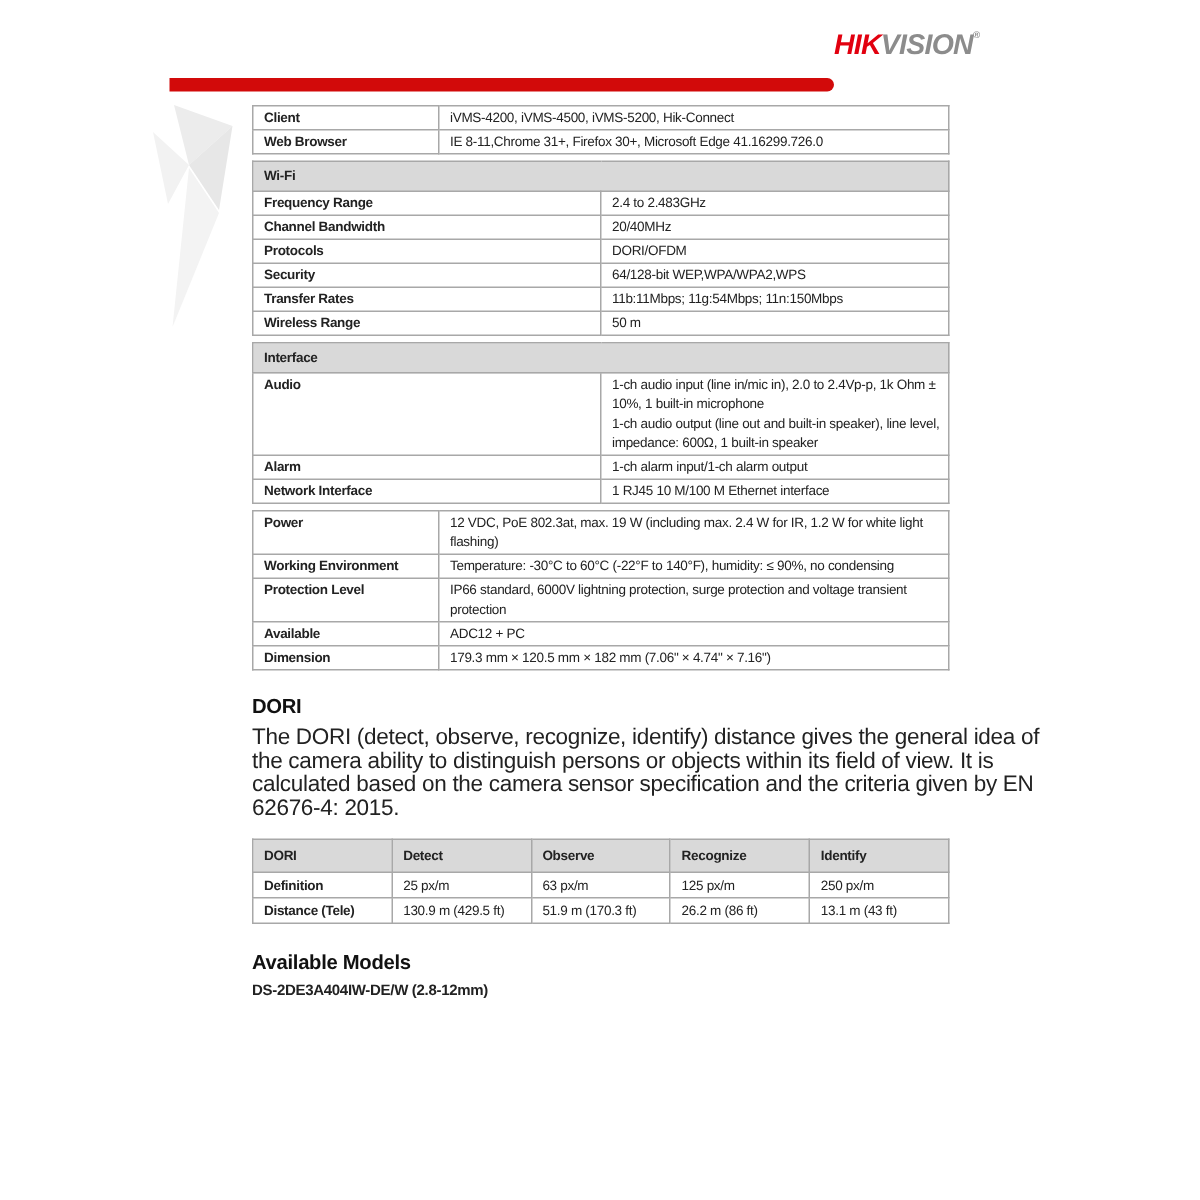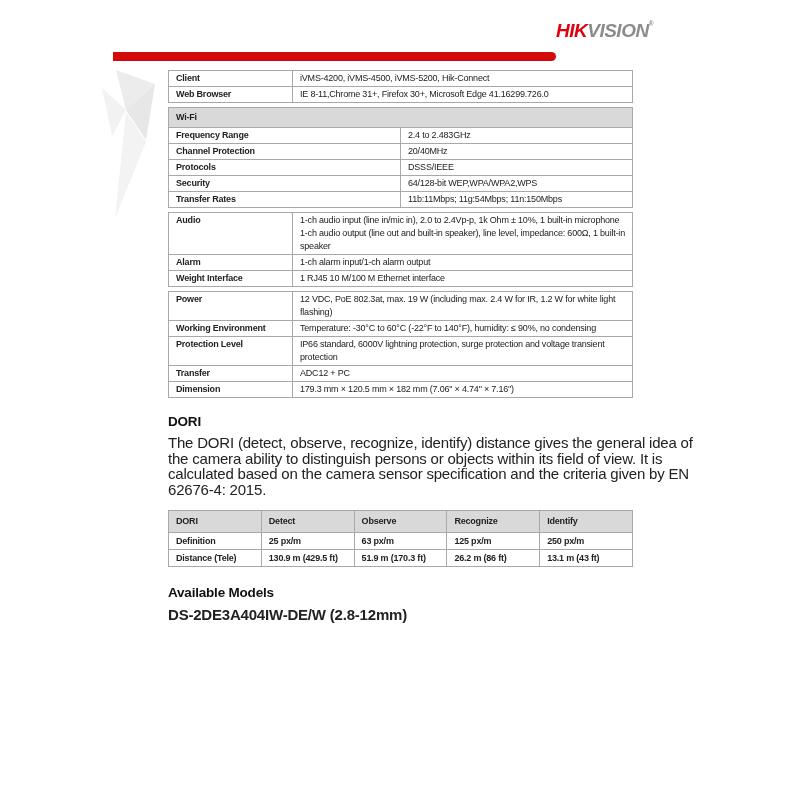--- a/index.html
+++ b/index.html
@@ -42,25 +42,25 @@
   .dori-desc {
     margin-top: 6px; font-size: 15px; letter-spacing: -0.2px;
     line-height: 15.5px; color: #222;
   }
   .dori-table { margin-top: 13px; }
   .dori-table th, .dori-table td {
     border: 1px solid #a8a8a8; font-size: 9px; letter-spacing: -0.2px;
     line-height: 13px; color: #222; text-align: left; vertical-align: top;
   }
   .dori-table th { background: #d9d9d9; font-weight: 700; padding: 4px 4px 4px 7px; }
-  .dori-table td { font-weight: 700; padding: 1.5px 4px 1.5px 7px; }
+  .dori-table td { font-weight: 400; padding: 1.5px 4px 1.5px 7px; }
   .dori-table td.first { font-weight: 700; }
 
   .models-heading { margin-top: 18px; }
-  .model-line { margin-top: 6px; font-size: 15px; font-weight: 700;
+  .model-line { margin-top: 6px; font-size: 10px; font-weight: 700;
                 letter-spacing: -0.2px; color: #222; }
 </style>
 </head>
 <body>
 
 <svg class="watermark" width="75" height="210" viewBox="0 0 75 210">
   <polygon points="18,10 57,24 28,50" fill="#ececec"></polygon>
   <polygon points="4,28 28,50 14,76" fill="#f2f2f2"></polygon>
   <polygon points="28,50 57,24 48,80" fill="#e7e7e7"></polygon>
   <polygon points="28,52 48,82 17,158" fill="#f3f3f3"></polygon>
@@ -88,72 +88,79 @@
   <table class="spec">
     <tbody>
         <tr>
       <td class="hdr" colspan="2">Wi-Fi</td>
     </tr>
     <tr>
       <td class="lbl">Frequency Range</td>
       <td class="val">2.4 to 2.483GHz</td>
     </tr>
     <tr>
-      <td class="lbl">Channel Protection</td>
+      <td class="lbl">Channel Bandwidth</td>
       <td class="val">20/40MHz</td>
     </tr>
     <tr>
       <td class="lbl">Protocols</td>
-      <td class="val">DSSS/IEEE</td>
+      <td class="val">DORI/OFDM</td>
     </tr>
     <tr>
       <td class="lbl">Security</td>
       <td class="val">64/128-bit WEP,WPA/WPA2,WPS</td>
     </tr>
     <tr>
       <td class="lbl">Transfer Rates</td>
       <td class="val">11b:11Mbps; 11g:54Mbps; 11n:150Mbps</td>
     </tr>
-  </tbody>
-    </table>
-
-  <table class="spec">
-    <tbody>
+    <tr>
+      <td class="lbl">Wireless Range</td>
+      <td class="val">50 m</td>
+    </tr>
+  </tbody>
+    </table>
+
+  <table class="spec">
+    <tbody>
+        <tr>
+      <td class="hdr" colspan="2">Interface</td>
+    </tr>
     <tr>
       <td class="lbl">Audio</td>
       <td class="val">1-ch audio input (line in/mic in), 2.0 to 2.4Vp-p, 1k Ohm ± 10%, 1 built-in microphone
 1-ch audio output (line out and built-in speaker), line level, impedance: 600Ω, 1 built-in speaker</td>
     </tr>
     <tr>
       <td class="lbl">Alarm</td>
       <td class="val">1-ch alarm input/1-ch alarm output</td>
     </tr>
     <tr>
-      <td class="lbl">Weight Interface</td>
+      <td class="lbl">Network Interface</td>
       <td class="val">1 RJ45 10 M/100 M Ethernet interface</td>
     </tr>
   </tbody>
     </table>
 
   <table class="spec">
     <tbody>
     <tr>
       <td class="lbl">Power</td>
       <td class="val">12 VDC, PoE 802.3at, max. 19 W (including max. 2.4 W for IR, 1.2 W for white light flashing)</td>
     </tr>
     <tr>
       <td class="lbl">Working Environment</td>
       <td class="val">Temperature: -30°C to 60°C (-22°F to 140°F), humidity: ≤ 90%, no condensing</td>
     </tr>
     <tr>
       <td class="lbl">Protection Level</td>
       <td class="val">IP66 standard, 6000V lightning protection, surge protection and voltage transient protection</td>
     </tr>
     <tr>
-      <td class="lbl">Transfer</td>
+      <td class="lbl">Available</td>
       <td class="val">ADC12 + PC</td>
     </tr>
     <tr>
       <td class="lbl">Dimension</td>
       <td class="val">179.3 mm × 120.5 mm × 182 mm (7.06" × 4.74" × 7.16")</td>
     </tr>
   </tbody>
     </table>
 
   <div class="h2 dori-heading">DORI</div>

